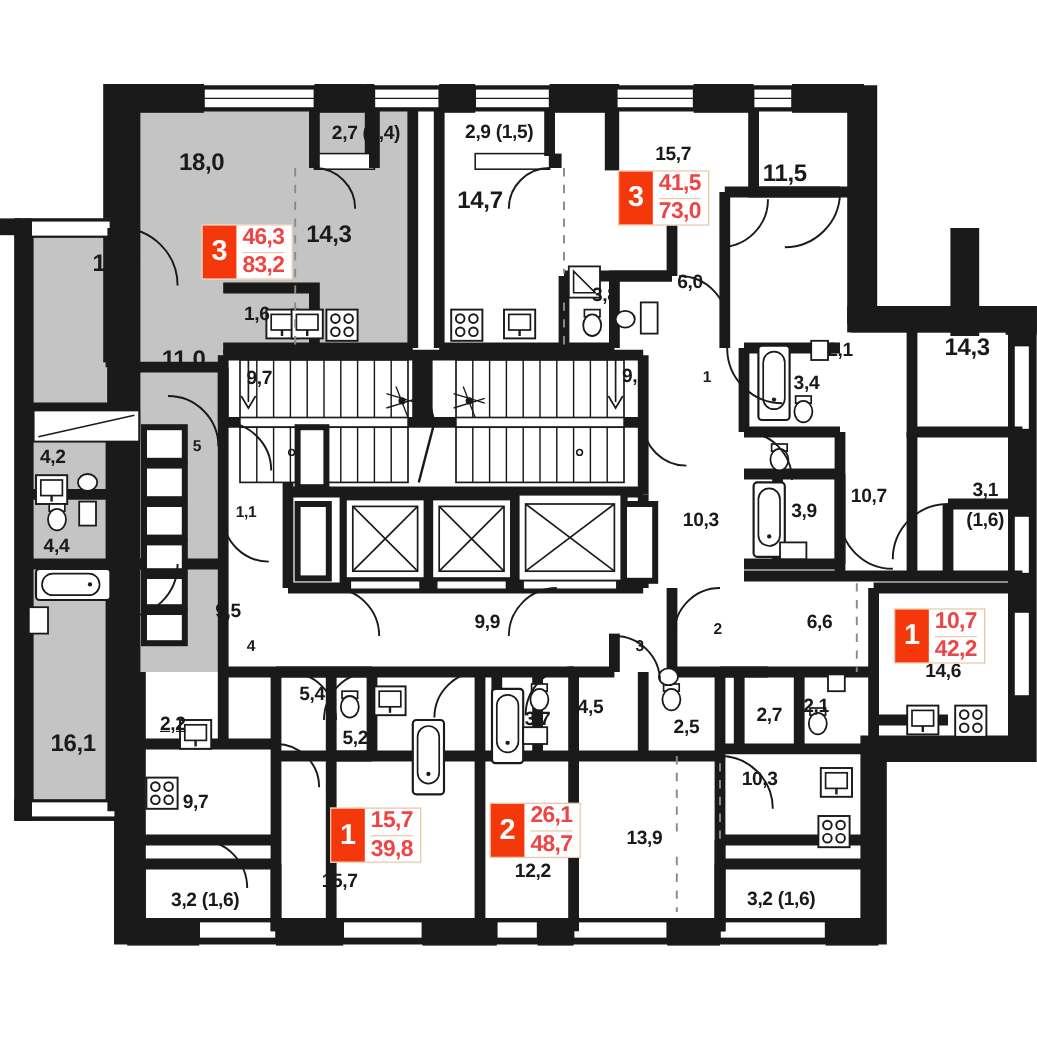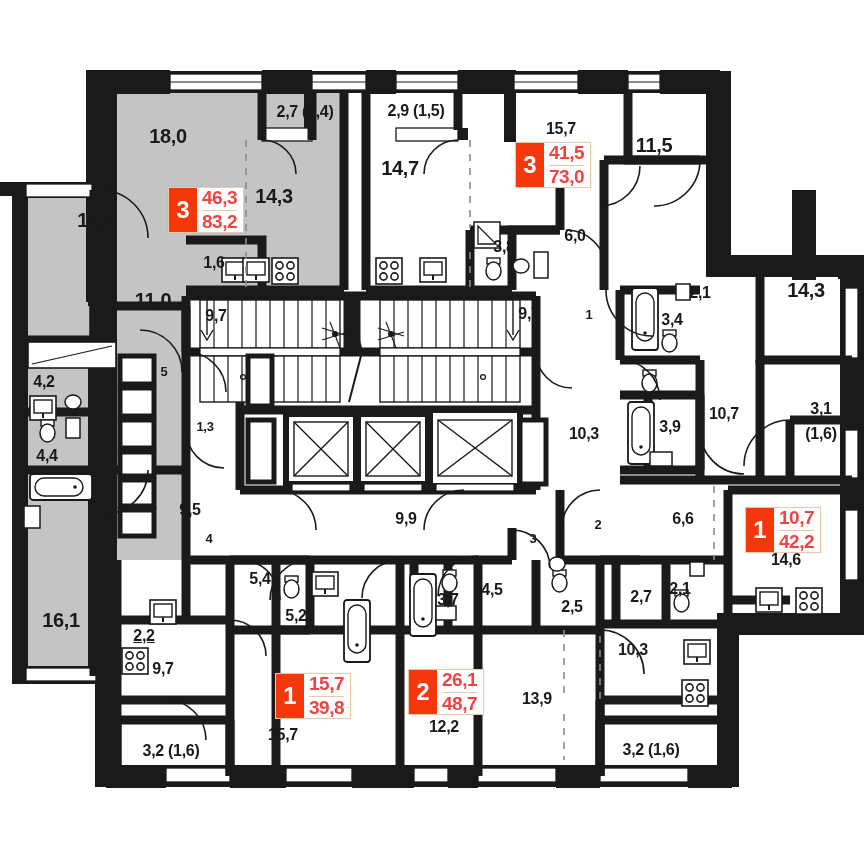--- a/index.html
+++ b/index.html
@@ -526,34 +526,34 @@
       <div class="area-label md" style="left: 575px; top: 236px;">6,0</div>
       <div class="area-label lg" style="left: 806px; top: 290px;">14,3</div>
       <div class="area-label md" style="left: 216px; top: 316px;">9,7</div>
       <div class="area-label md" style="left: 529px; top: 314px;">9,7</div>
       <div class="area-label sm" style="left: 589px; top: 314px;">1</div>
       <div class="area-label md" style="left: 700px; top: 293px;">2,1</div>
       <div class="area-label md" style="left: 672px; top: 320px;">3,4</div>
       <div class="area-label md" style="left: 44px; top: 382px;">4,2</div>
       <div class="area-label sm" style="left: 164px; top: 371px;">5</div>
       <div class="area-label md" style="left: 47px; top: 456px;">4,4</div>
-      <div class="area-label sm" style="left: 205px; top: 426px;">1,3</div>
+      <div class="area-label sm" style="left: 205px; top: 426px;">1,1</div>
       <div class="area-label md" style="left: 584px; top: 434px;">10,3</div>
       <div class="area-label md" style="left: 670px; top: 427px;">3,9</div>
       <div class="area-label md" style="left: 724px; top: 414px;">10,7</div>
       <div class="area-label md" style="left: 821px; top: 409px;">3,1</div>
       <div class="area-label md" style="left: 821px; top: 434px;">(1,6)</div>
       <div class="area-label md" style="left: 190px; top: 510px;">9,5</div>
       <div class="area-label sm" style="left: 209px; top: 538px;">4</div>
       <div class="area-label md" style="left: 406px; top: 519px; text-align: center;">9,9</div>
       <div class="area-label sm" style="left: 598px; top: 524px;">2</div>
       <div class="area-label sm" style="left: 533px; top: 538px;">3</div>
       <div class="area-label md" style="left: 683px; top: 519px;">6,6</div>
       <div class="area-label lg" style="left: 61px; top: 620px;">16,1</div>
-      <div class="area-label md" style="left: 144px; top: 636px; text-decoration: underline;">2,2</div>
+      <div class="area-label md" style="left: 144px; top: 604px; text-decoration: underline;">2,2</div>
       <div class="area-label md" style="left: 260px; top: 579px;">5,4</div>
       <div class="area-label md" style="left: 296px; top: 616px;">5,2</div>
       <div class="area-label md" style="left: 448px; top: 600px;">3,7</div>
       <div class="area-label md" style="left: 492px; top: 590px;">4,5</div>
       <div class="area-label md" style="left: 572px; top: 607px;">2,5</div>
       <div class="area-label md" style="left: 641px; top: 597px;">2,7</div>
       <div class="area-label md" style="left: 680px; top: 589px;">2,1</div>
       <div class="area-label md" style="left: 786px; top: 560px;">14,6</div>
       <div class="area-label md" style="left: 163px; top: 669px;">9,7</div>
       <div class="area-label md" style="left: 633px; top: 650px;">10,3</div>

